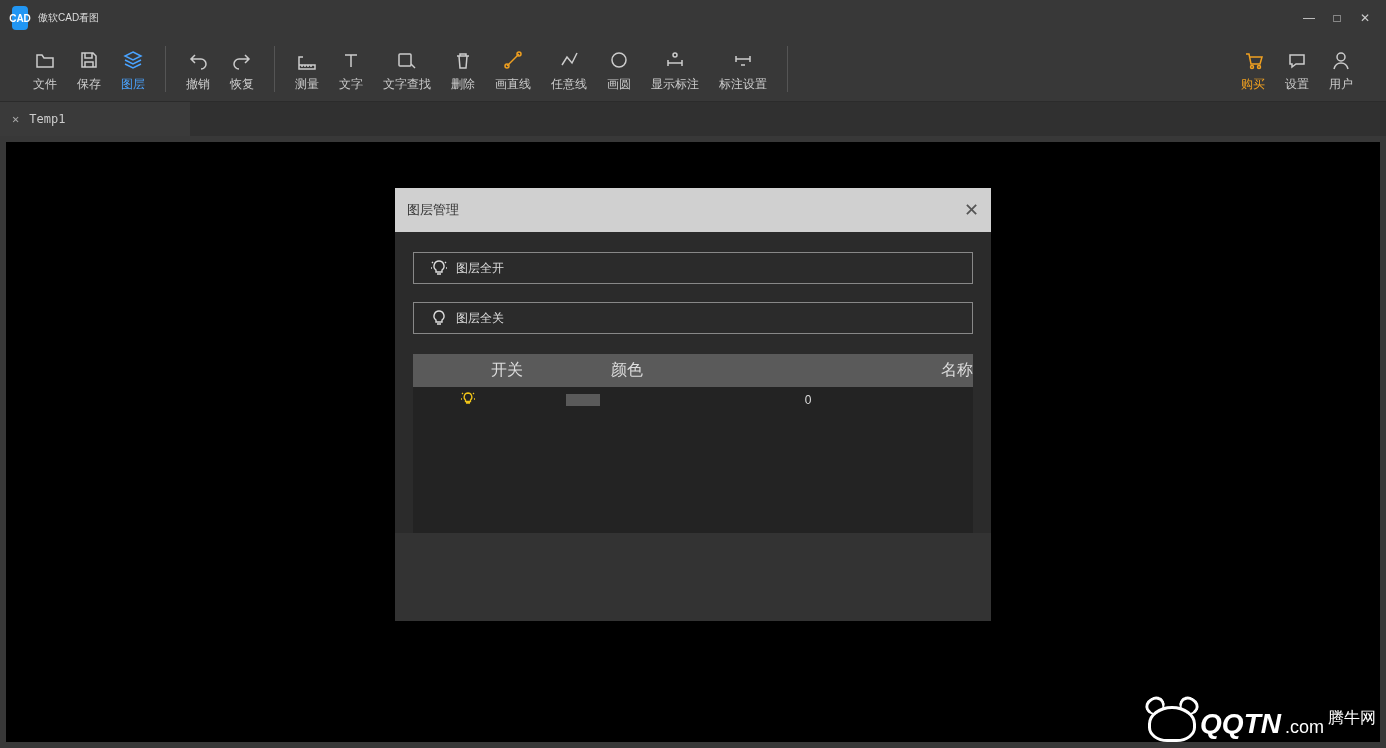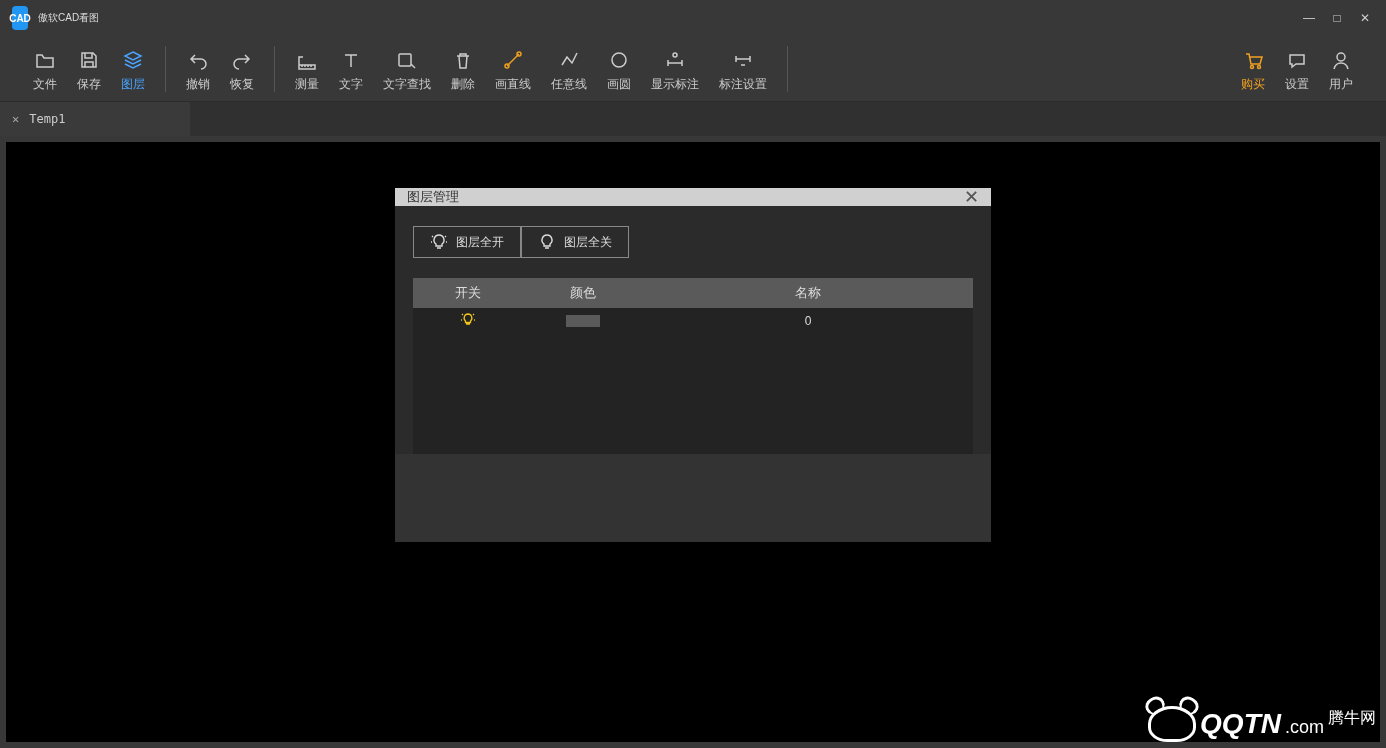--- a/index.html
+++ b/index.html
@@ -58,38 +58,38 @@
   height: calc(748px - 36px - 66px - 34px);
   background: #383838; padding: 6px;
 }
 .canvas-inner { width: 100%; height: 100%; background: #000; }
 
 .dialog {
   position: absolute; left: 395px; top: 188px;
   width: 596px; background: #2b2b2b;
 }
 .dialog-header {
-  height: 18px; background: #d0d0d0;
+  height: 44px; background: #d0d0d0;
   display: flex; align-items: center; padding: 8px 12px;
   color: #333; font-size: 13px;
 }
 .dialog-header .spacer { flex: 1; }
 .dialog-close { color: #555; font-size: 18px; cursor: pointer; }
 .dialog-body { padding: 20px 18px 0; }
-.dialog-actions { display: flex; margin-bottom: 20px; }
+.dialog-actions { display: flex; gap: 18px; margin-bottom: 20px; flex-direction: column; }
 .action-btn {
   display: flex; align-items: center; gap: 8px;
   border: 1px solid #888; padding: 6px 16px;
   color: #ddd; cursor: pointer; background: transparent;
 }
 .action-btn svg { stroke: #ddd; }
 .layer-table-head {
   display: flex; background: #5a5a5a; color: #ddd;
 }
-.th { text-align: center; padding: 6px 0; font-size: 13px; }
+.th { text-align: right; padding: 6px 0; font-size: 16px; }
 .col-switch { width: 110px; }
 .col-color { width: 120px; }
 .col-name { flex: 1; }
 .layer-row { display: flex; align-items: center; height: 26px; background: #232323; }
 .td { text-align: center; font-size: 12px; color: #ddd; }
 .bulb-on svg { stroke: #f0c419; fill: none; }
 .color-swatch { width: 34px; height: 12px; background: #5a5a5a; margin: 0 auto; }
 .layer-body-empty { height: 120px; background: #232323; }
 .dialog-footer { height: 88px; background: #333333; }
 

